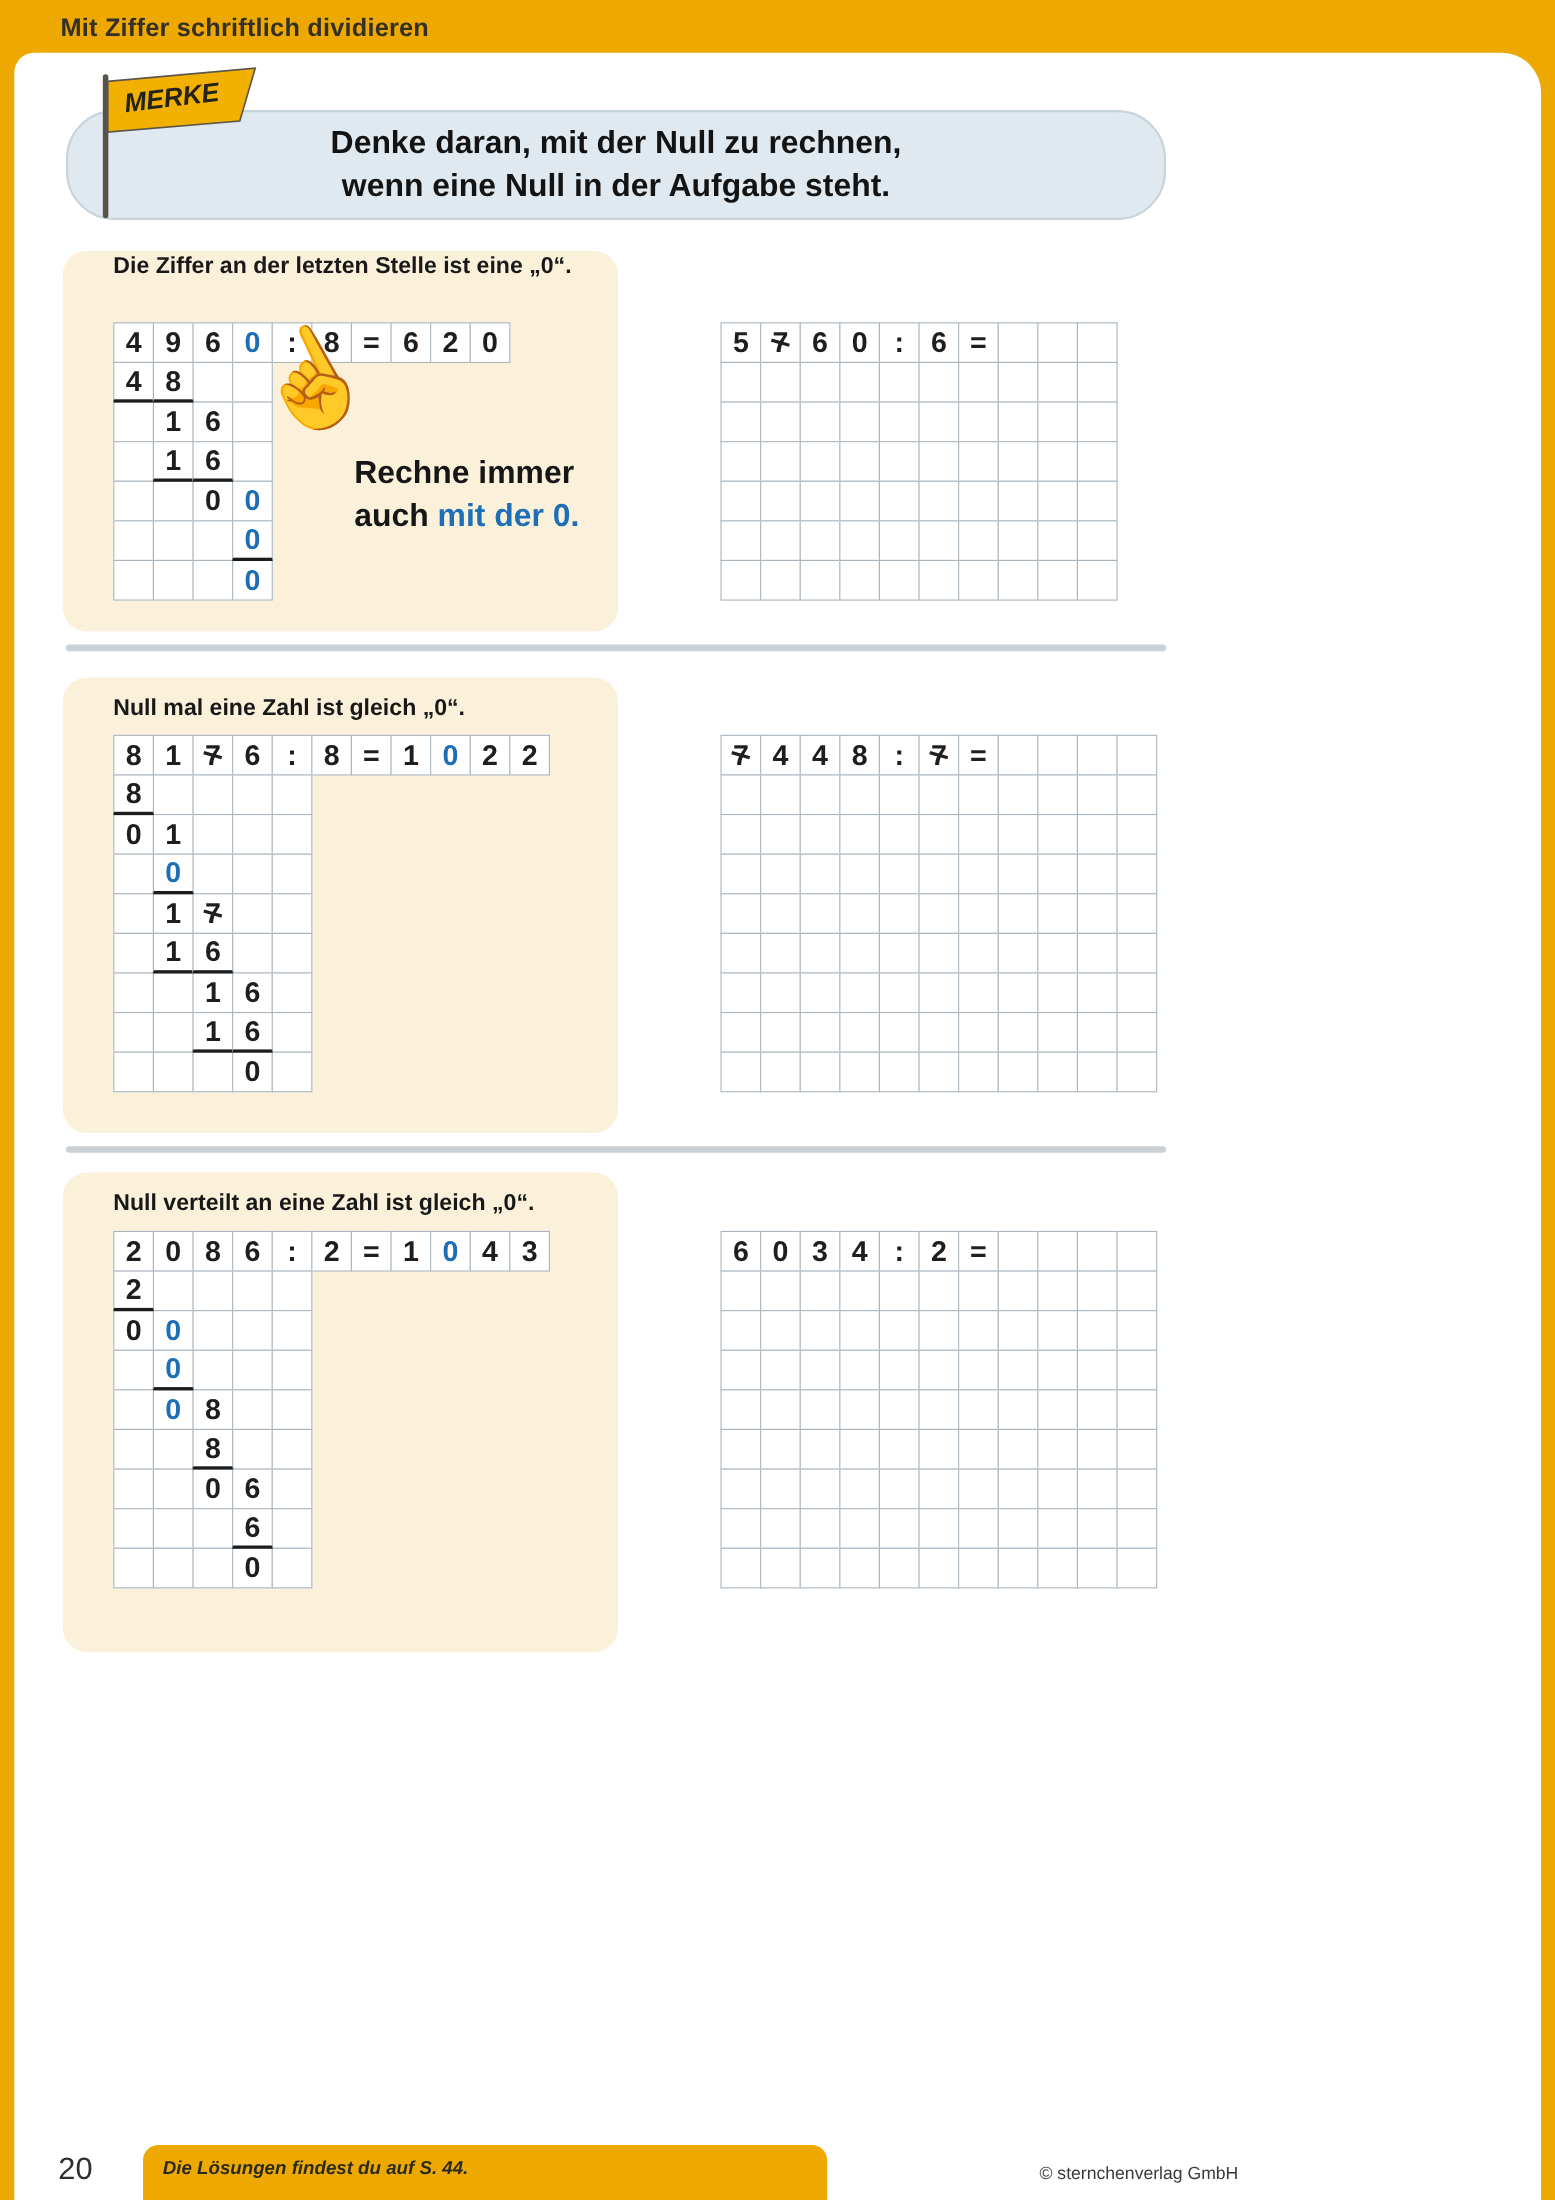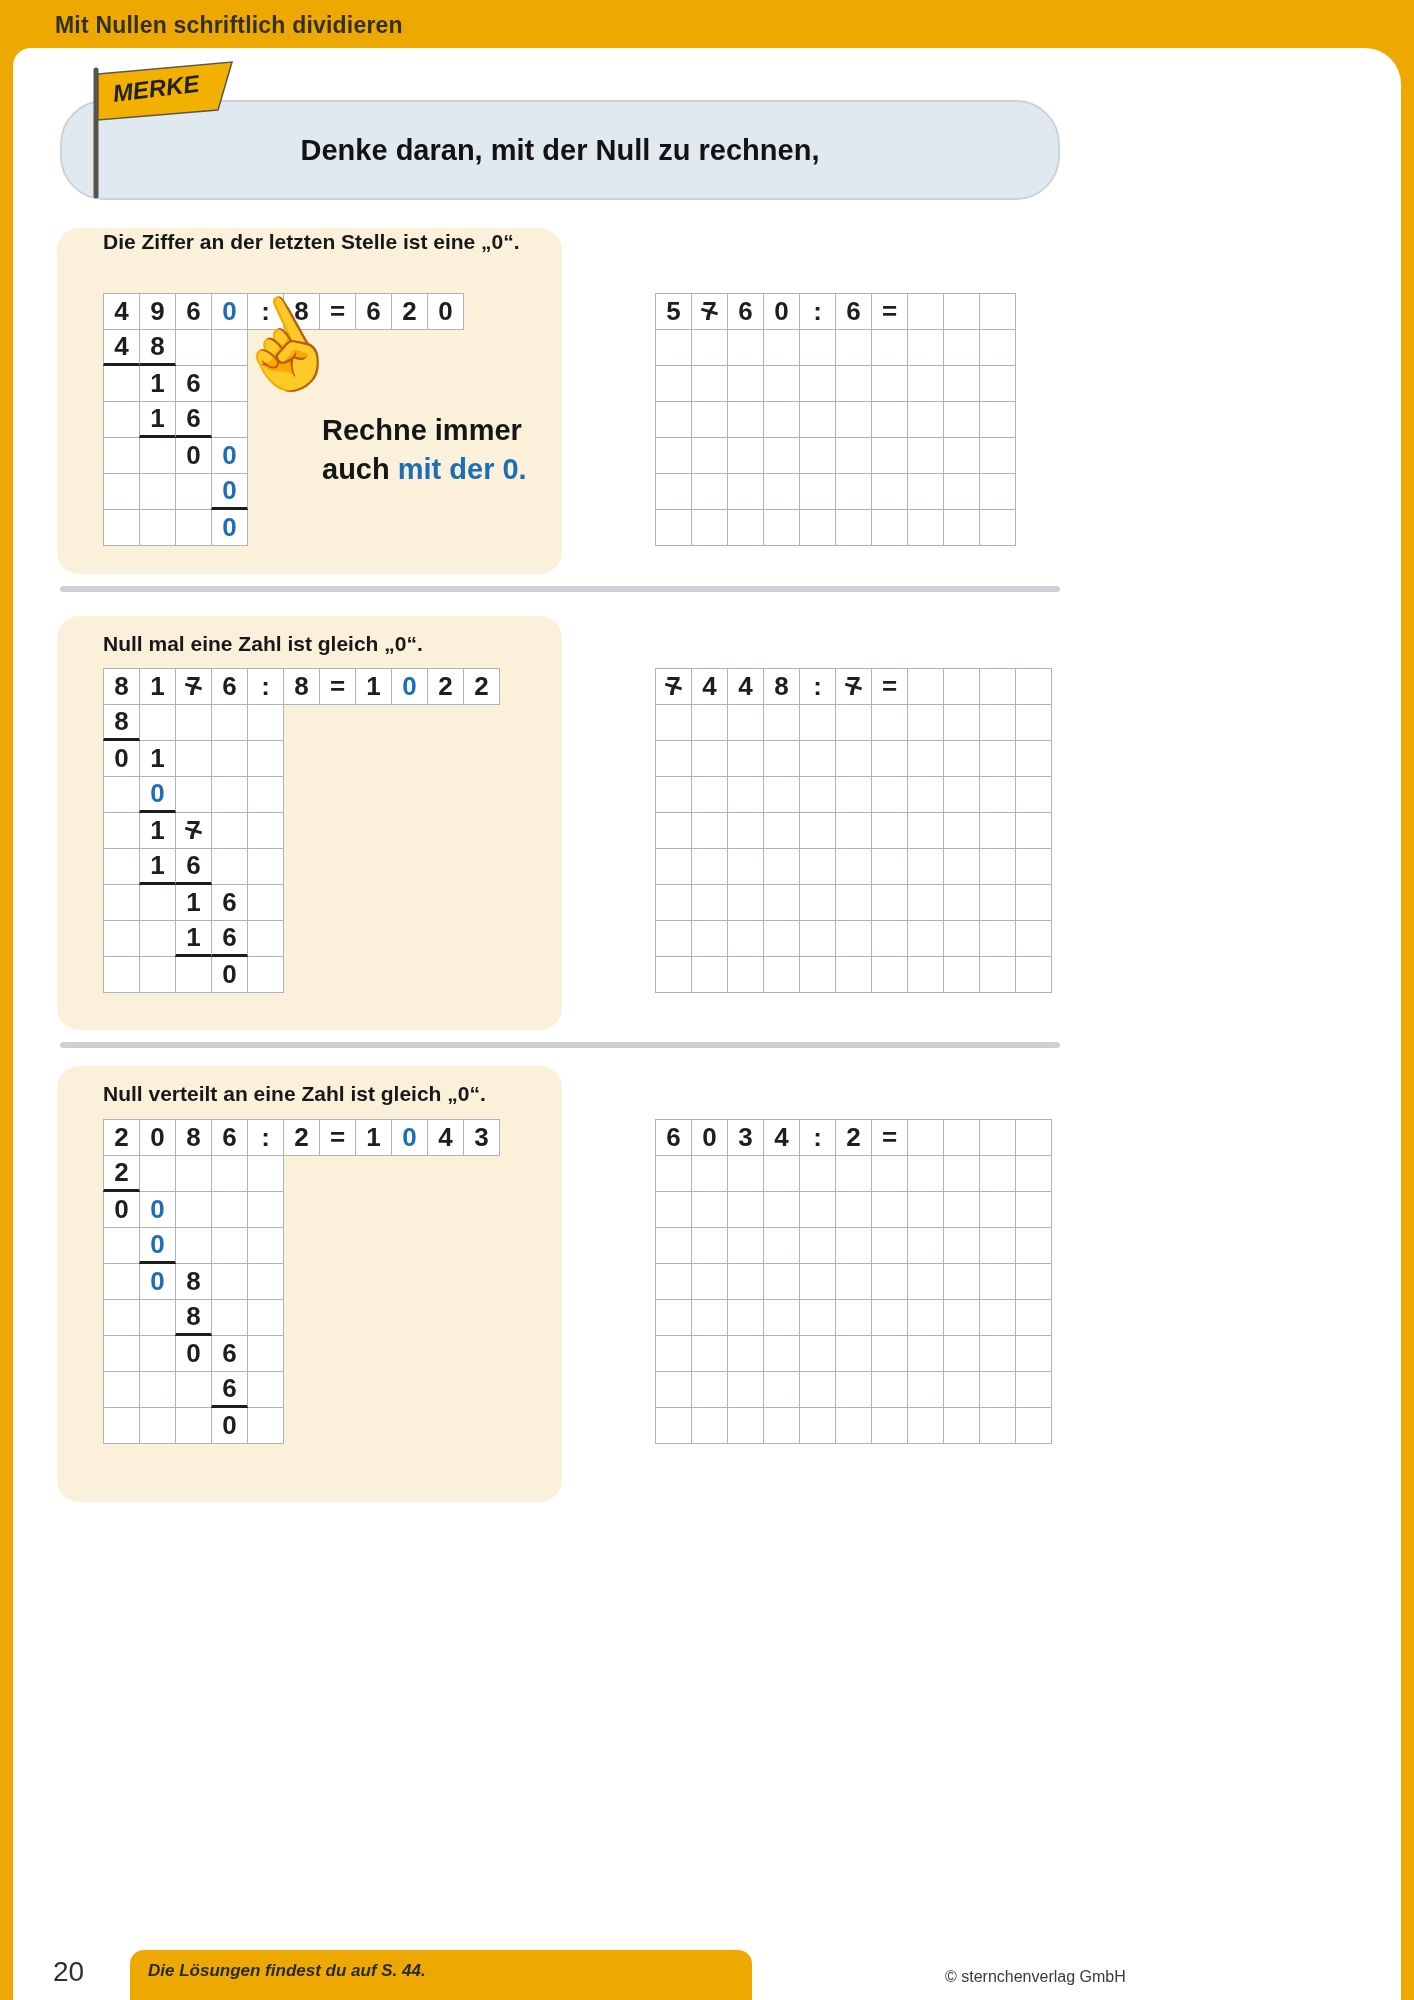--- a/index.html
+++ b/index.html
@@ -96,30 +96,31 @@
   }
   #footer-note { font-size:17px; font-weight:bold; color:#2b2a1f; }
   #page-number { left:53px; top:1956px; font-size:28px; color:#30302c; }
   #copyright { left:945px; top:1968px; font-size:16px; color:#3a3a3a; }
 </style>
 </head>
 <body>
 
 <div id="page"></div>
 
-<div id="title" class="abs">Mit Nullen schriftlich dividieren</div>
+<div id="title" class="abs">Mit Ziffer schriftlich dividieren</div>
 
 <svg id="flag" class="abs" viewBox="0 0 170 160">
   <line x1="12" y1="14" x2="12" y2="140" stroke="#57534a" stroke-width="5" stroke-linecap="round"></line>
   <polygon points="14,18 148,6 134,54 14,64" fill="#F2B100" stroke="#5c564a" stroke-width="1.5"></polygon>
   <text x="30" y="46" transform="rotate(-7 30 46)">MERKE</text>
 </svg>
 
 <div id="merke-box" class="abs">
   <div>Denke daran, mit der Null zu rechnen,</div>
+  <div>wenn eine Null in der Aufgabe steht.</div>
 </div>
 
 <div id="s1-box" class="abs section-box"></div>
 <div id="s1-heading" class="abs section-heading">Die Ziffer an der letzten Stelle ist eine „0“.</div>
 <div id="s1-worked" class="abs grid">
     <div class="grid-row">
       <div class="cell">4</div>
       <div class="cell">9</div>
       <div class="cell">6</div>
       <div class="cell blue">0</div>

